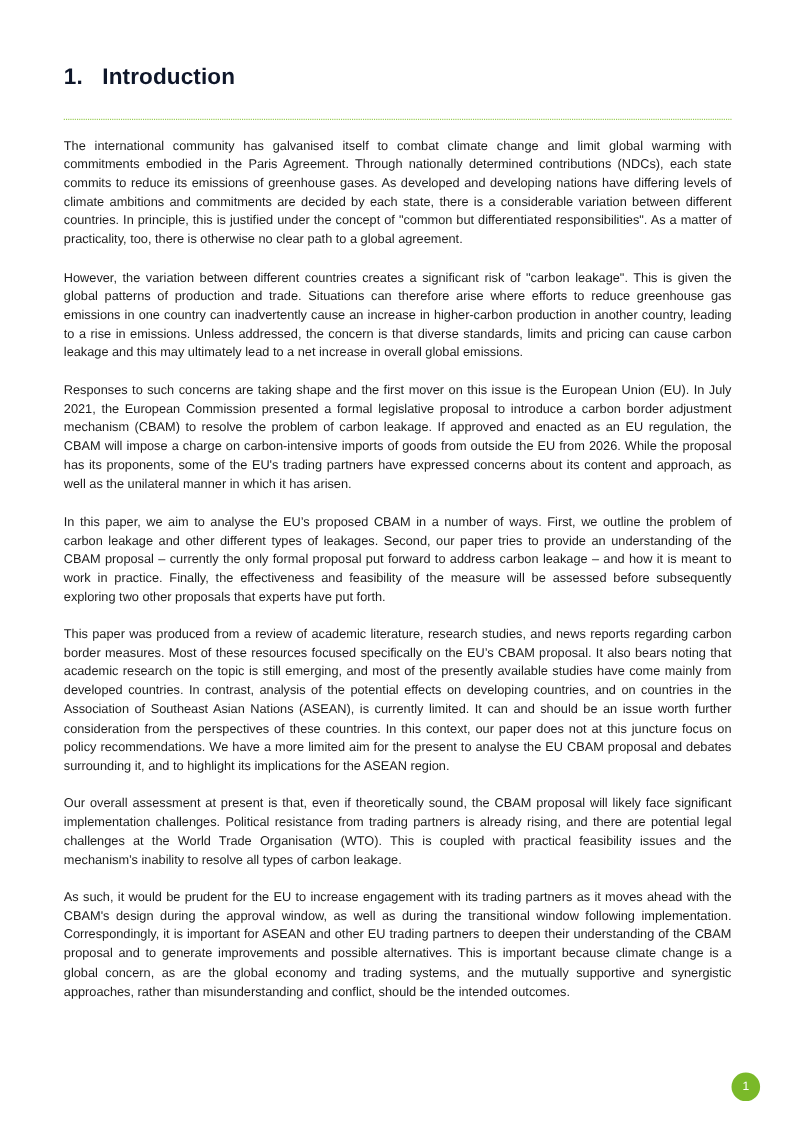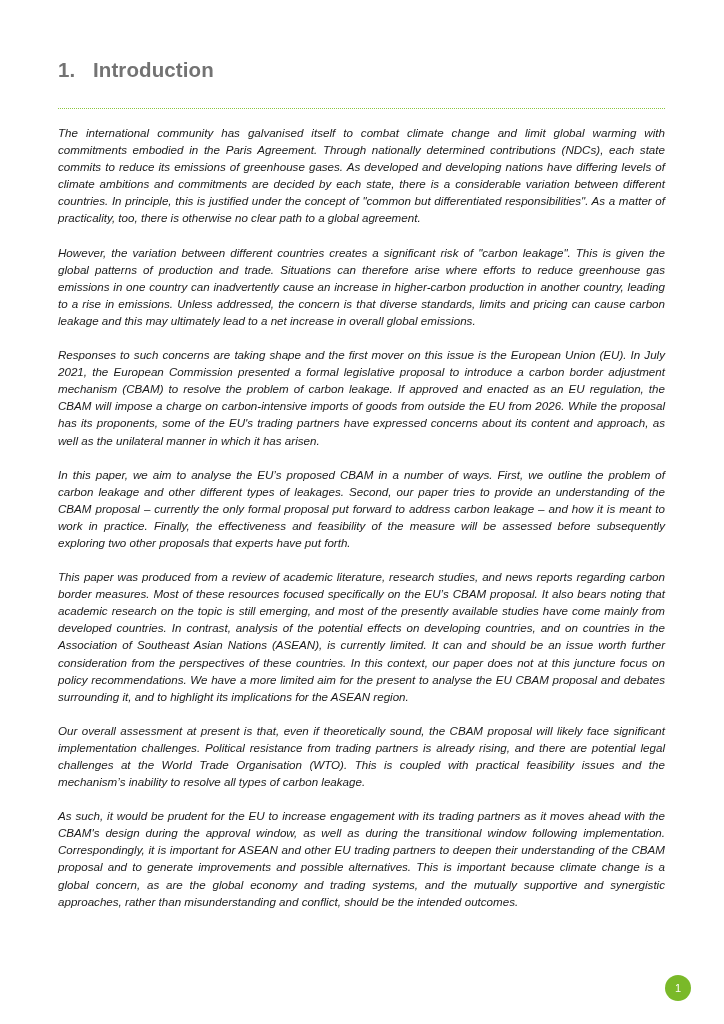--- a/index.html
+++ b/index.html
@@ -21,21 +21,21 @@
       top: 0;
       width: 607px;
     }
     .heading {
       position: absolute;
       top: 58px;
       left: 0;
       margin: 0;
       font-size: 20.5px;
       font-weight: bold;
-      color: #737373;
+      color: #0f172a;
       letter-spacing: 0.1px;
       white-space: nowrap;
     }
     .heading .num {
       display: inline-block;
       width: 35px;
     }
     .divider {
       position: absolute;
       top: 108px;
@@ -49,21 +49,20 @@
       top: 124px;
       left: 0;
       width: 607px;
     }
     .para {
       margin: 0 0 17px 0;
       font-size: 11.6px;
       line-height: 17.1px;
       text-align: justify;
       color: #1a1a1a;
-      font-style: italic;
     }
     .page-badge {
       position: absolute;
       left: 665px;
       top: 975px;
       width: 26px;
       height: 26px;
       border-radius: 50%;
       background: #7ab929;
       color: #ffffff;

